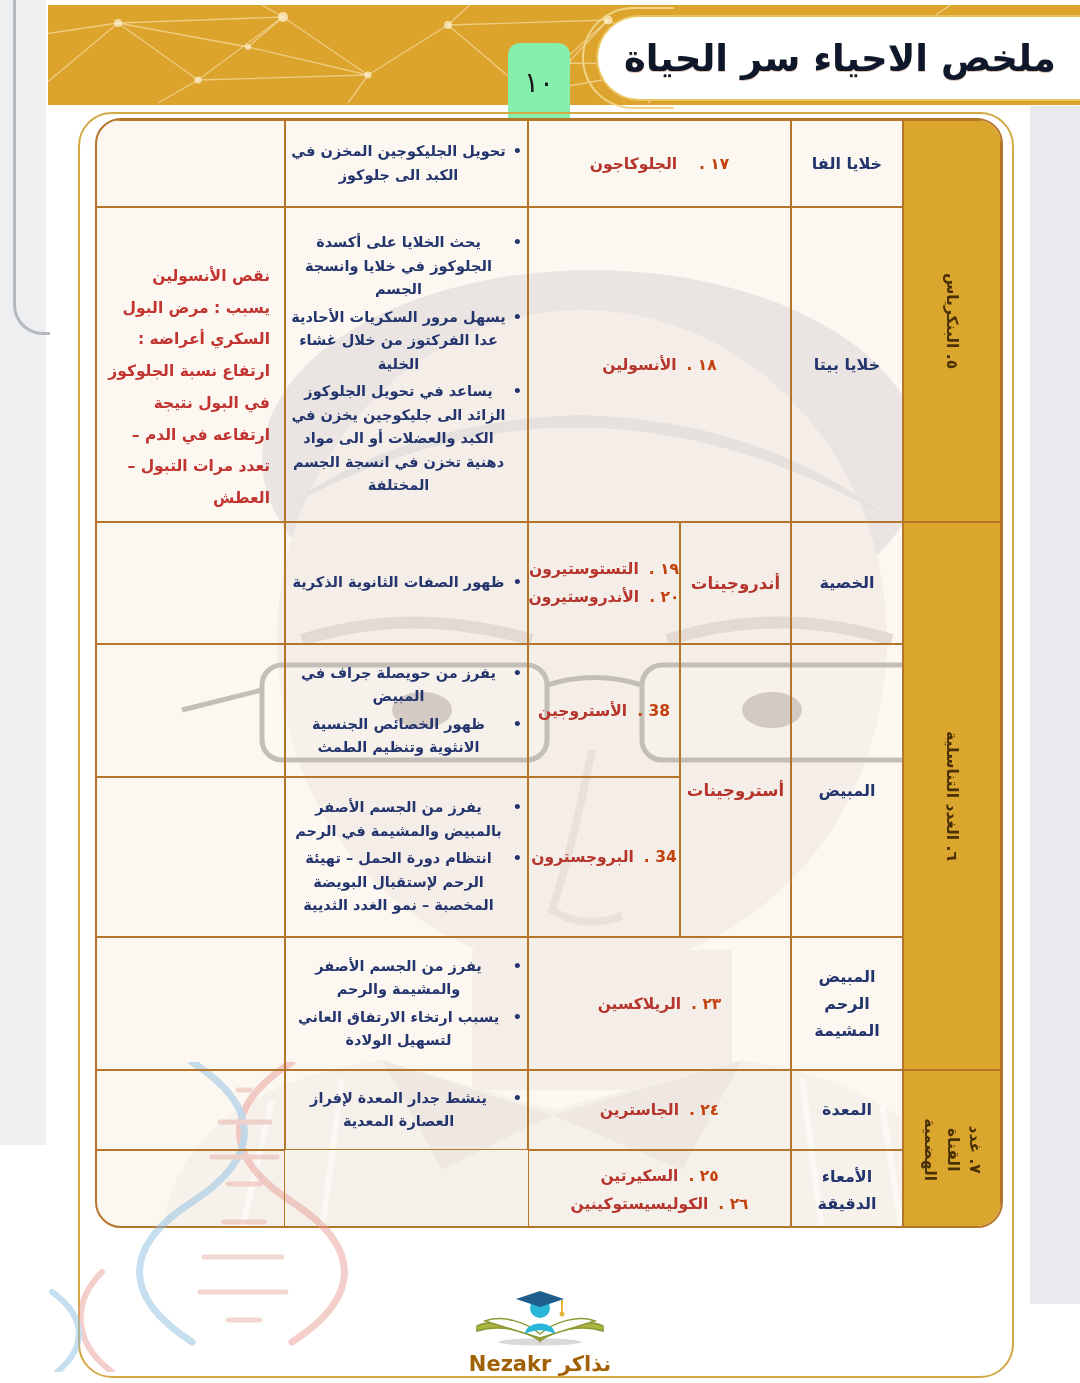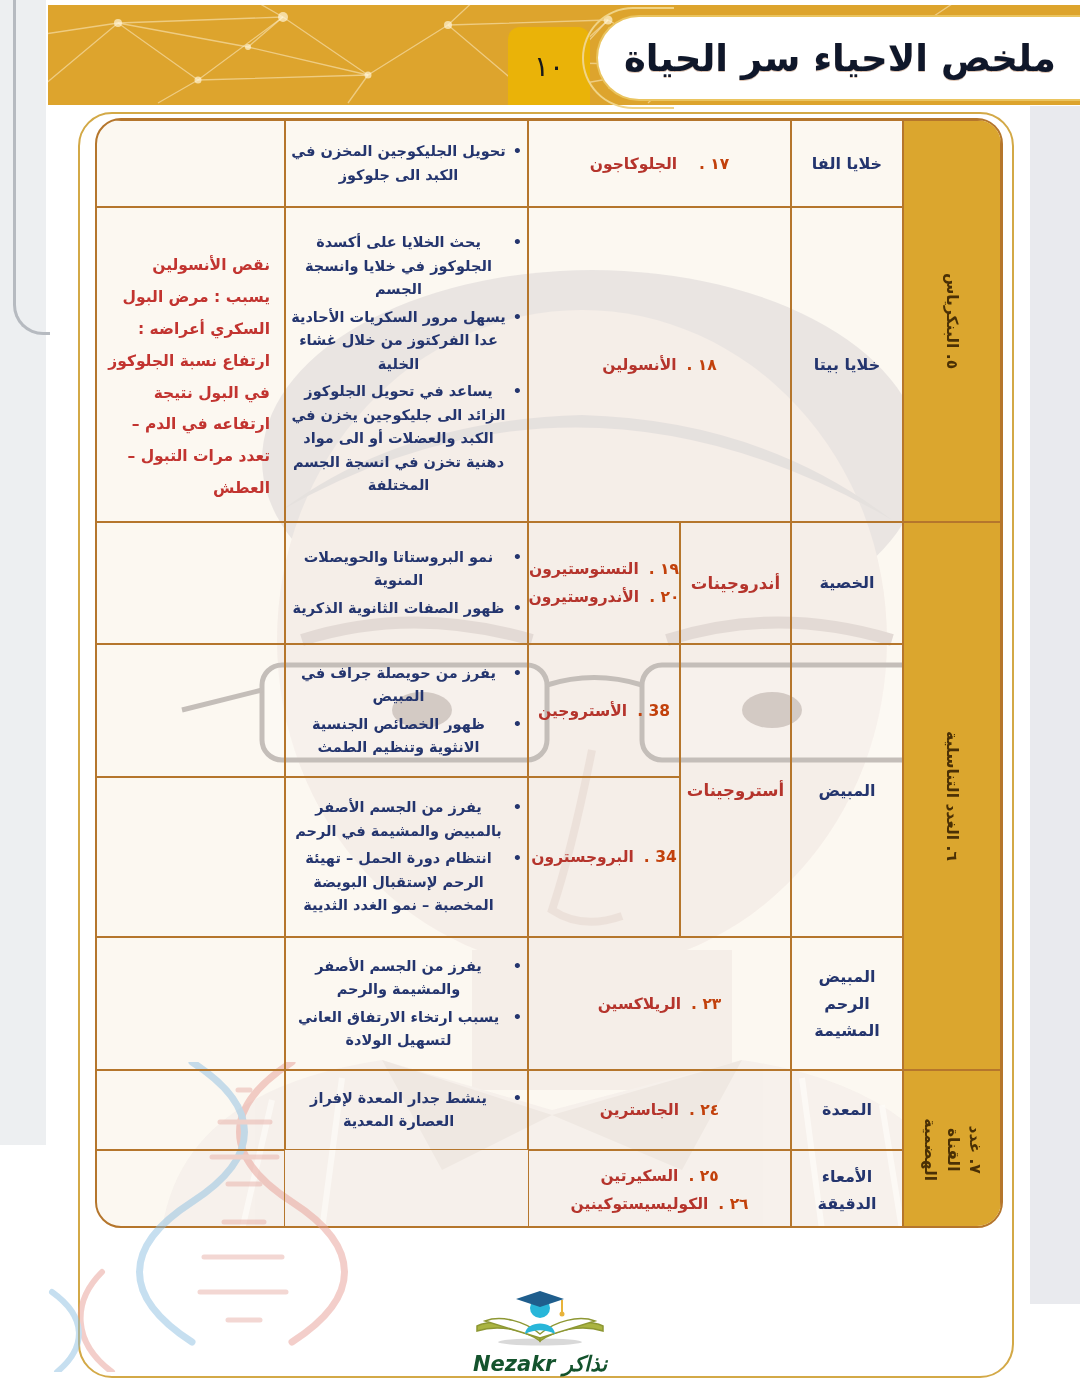--- a/index.html
+++ b/index.html
@@ -6,21 +6,21 @@
   .page{position:relative;width:1080px;height:1383px;background:#ffffff;overflow:hidden;
         font-family:"DejaVu Sans",sans-serif;}
   
   .edge-left{position:absolute;left:0;top:0;width:46px;height:1145px;background:#edeff1;}
   .edge-left-line{position:absolute;left:13px;top:-40px;width:34px;height:372px;
         border-left:3px solid #b6bac0;border-bottom:3px solid #b6bac0;border-radius:0 0 0 30px;}
   .edge-right{position:absolute;right:0;top:106px;width:50px;height:1198px;background:#e9eaee;}
   
   .banner{position:absolute;left:48px;top:5px;width:1032px;height:100px;background:#dda42d;overflow:visible;}
   .banner svg.mesh{position:absolute;inset:0;}
-  .page-tab{position:absolute;left:460px;top:22px;width:82px;height:78px;background:#eab308;
+  .page-tab{position:absolute;left:460px;top:38px;width:62px;height:78px;background:#86efac;
         border-radius:12px 12px 0 0;display:flex;align-items:center;justify-content:center;
         font-size:28px;color:#1a1a1a;}
   .title-bubble{position:absolute;left:548px;top:10px;width:484px;height:82px;background:#fff;
         border:2px solid #eac45f;border-right:0;border-radius:46px 0 0 46px;
         display:flex;align-items:center;justify-content:center;}
   .title-bubble::before{content:"";position:absolute;left:-16px;top:-10px;height:98px;width:90px;
         border:2.5px solid #f0d488;border-right:0;border-radius:52px 0 0 52px;pointer-events:none;}
   .title-text{direction:rtl;font-size:37px;font-weight:700;color:#0f172a;text-shadow:0 1px 0 rgba(160,90,40,.35);}
   
   .outer-frame{position:absolute;left:78px;top:112px;width:932px;height:1262px;
@@ -41,27 +41,27 @@
   .group{color:#b5342c;font-weight:700;font-size:16.5px;text-align:center;}
   .hcell{flex-direction:column;gap:10px;}
   .hline{display:flex;align-items:baseline;gap:10px;white-space:nowrap;font-weight:700;font-size:15.5px;}
   .hnum{color:#c2410c;}
   .hname{color:#b5342c;}
   .fcell{flex-direction:column;justify-content:center;gap:4px;padding:8px 2px;}
   .fn{position:relative;color:#24356e;font-weight:700;font-size:14.5px;line-height:1.62;
       text-align:center;padding-right:16px;width:100%;box-sizing:border-box;}
   .fn::before{content:"•";position:absolute;right:3px;top:0;color:#24356e;}
   .note{color:#c23430;font-weight:700;font-size:15.5px;line-height:2.05;text-align:right;
-        padding:6px 14px;align-items:center;}
+        padding:6px 14px;align-items:flex-end;}
   .note .txt{margin-top:26px;}
   
   .dna{position:absolute;left:42px;top:1062px;width:330px;height:310px;opacity:.5;pointer-events:none;}
   
   .logo{position:absolute;left:450px;top:1288px;width:180px;text-align:center;}
-  .brand{direction:rtl;margin-top:2px;font-size:21px;font-weight:700;font-style:italic;color:#14532d;}
+  .brand{direction:rtl;margin-top:2px;font-size:21px;font-weight:700;color:#a16207;}
 </style>
 </head>
 <body>
 
 <div class="page">
 
   <div class="edge-left"></div>
   <div class="edge-left-line"></div>
   <div class="edge-right"></div>
 
@@ -206,21 +206,20 @@
 
     <div class="c fcell" style="grid-area:1/5/2/6">
       <div class="fn">تحويل الجليكوجين المخزن في الكبد الى جلوكوز</div>
     </div>
     <div class="c fcell" style="grid-area:2/5/3/6">
       <div class="fn">يحث الخلايا على أكسدة الجلوكوز في خلايا وانسجة الجسم</div>
       <div class="fn">يسهل مرور السكريات الأحادية عدا الفركتوز من خلال غشاء الخلية</div>
       <div class="fn">يساعد في تحويل الجلوكوز الزائد الى جليكوجين يخزن في الكبد والعضلات أو الى مواد دهنية تخزن في انسجة الجسم المختلفة</div>
     </div>
     <div class="c fcell" style="grid-area:3/5/4/6">
-      <div class="fn">نمو البروستاتا والحويصلات المنوية</div>
       <div class="fn">ظهور الصفات الثانوية الذكرية</div>
     </div>
     <div class="c fcell" style="grid-area:4/5/5/6">
       <div class="fn">يفرز من حويصلة جراف في المبيض</div>
       <div class="fn">ظهور الخصائص الجنسية الانثوية وتنظيم الطمث</div>
     </div>
     <div class="c fcell" style="grid-area:5/5/6/6">
       <div class="fn">يفرز من الجسم الأصفر بالمبيض والمشيمة في الرحم</div>
       <div class="fn">انتظام دورة الحمل – تهيئة الرحم لإستقبال البويضة المخصبة – نمو الغدد الثديية</div>
     </div>

